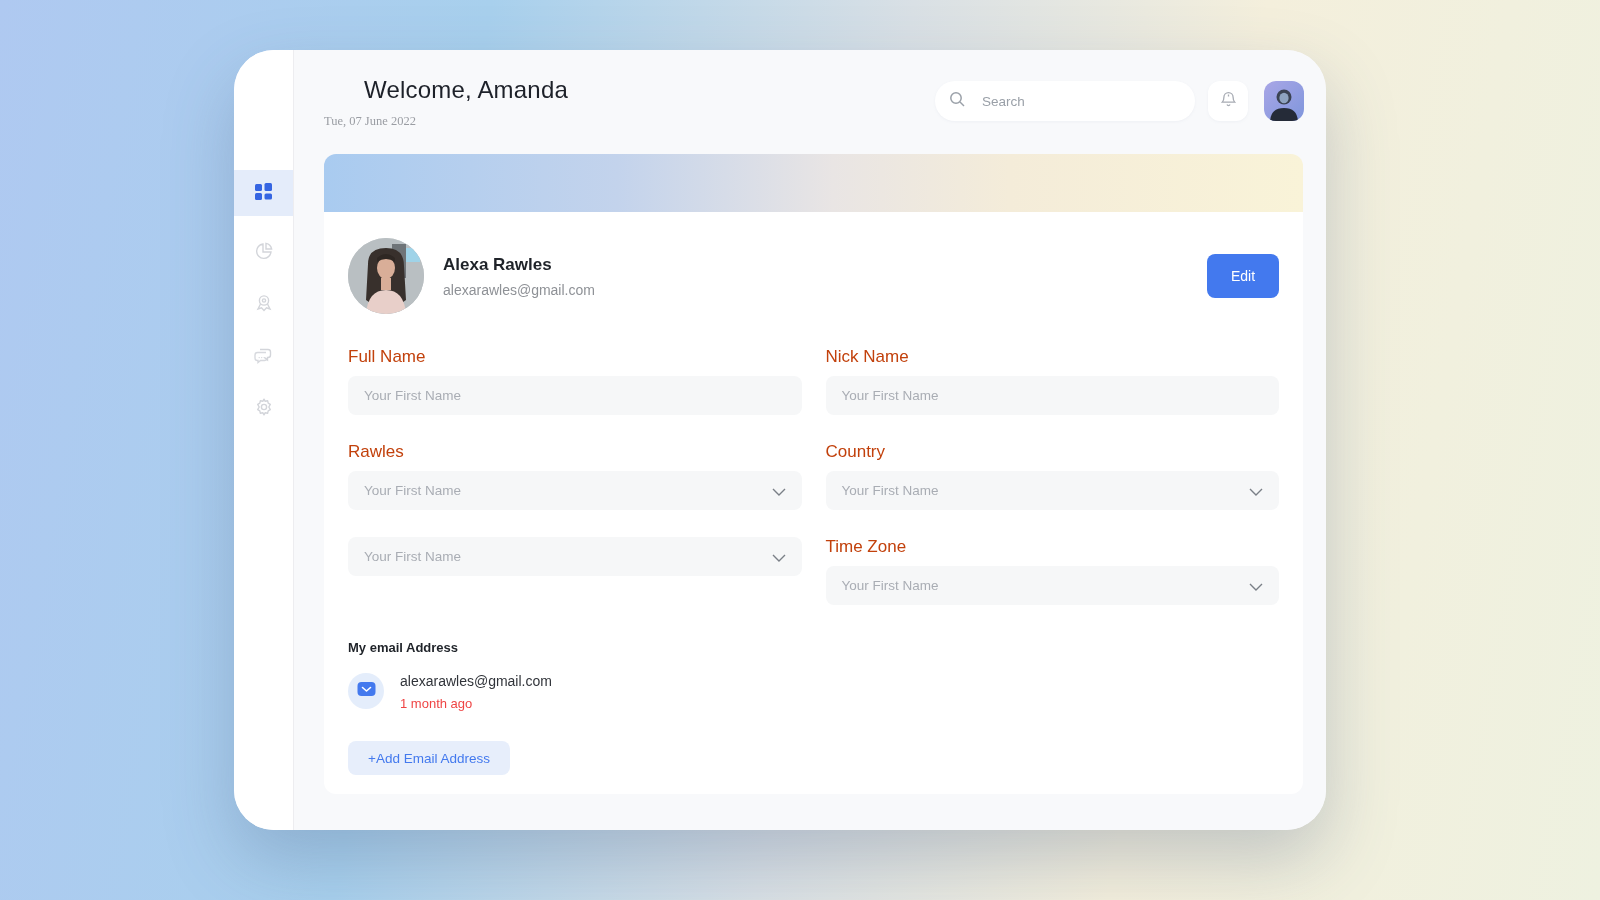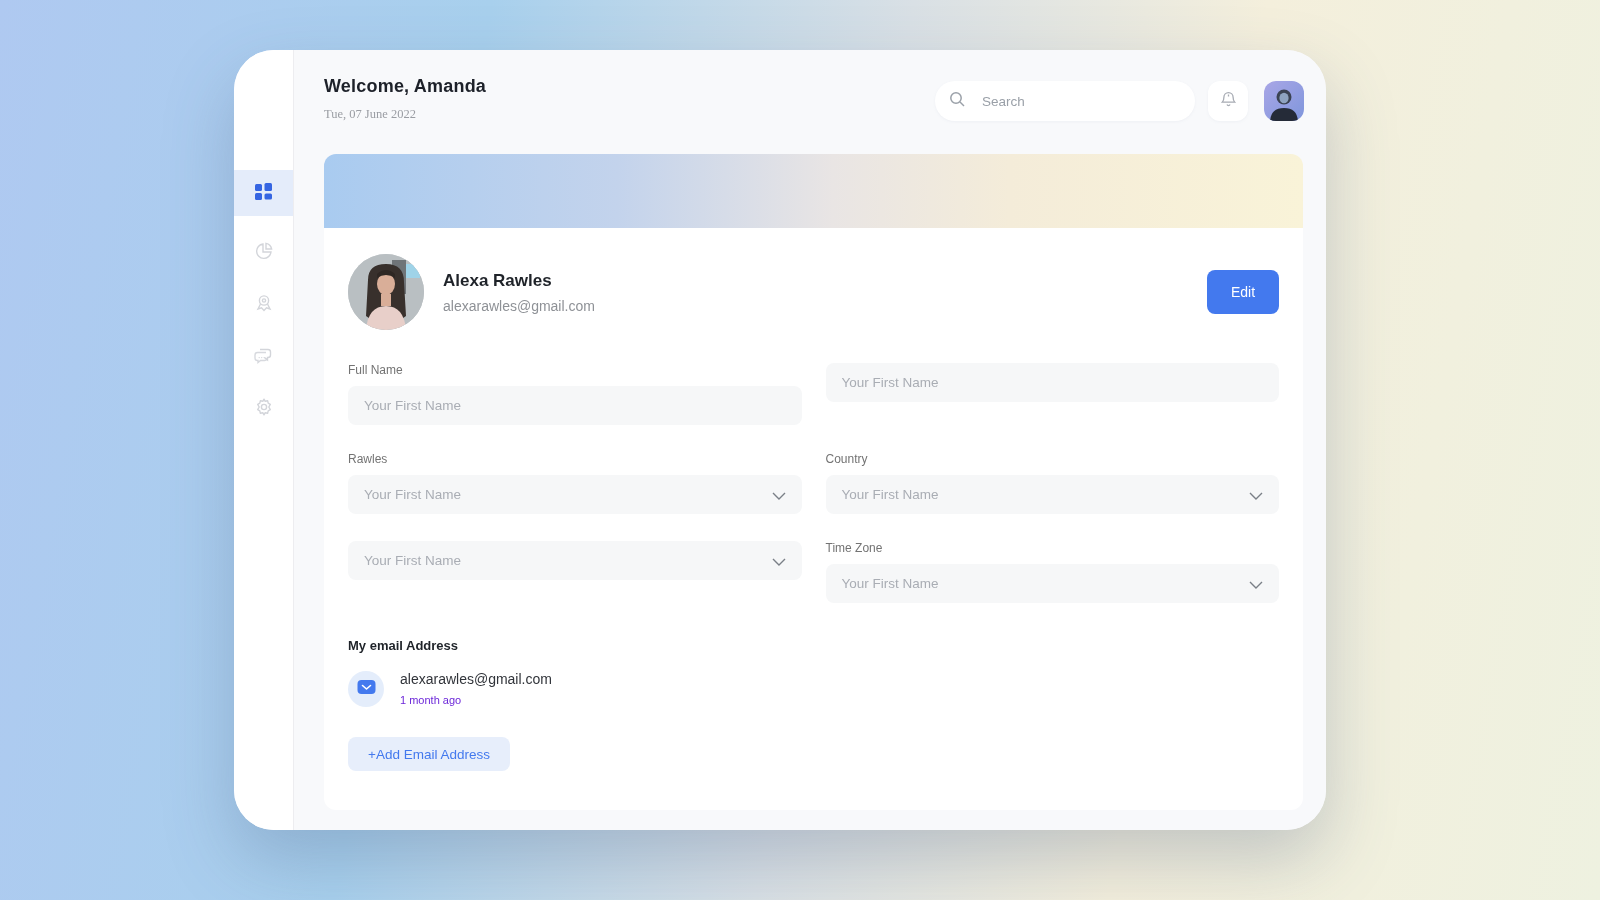--- a/index.html
+++ b/index.html
@@ -30,21 +30,21 @@
     display: flex; align-items: center; justify-content: center;
     cursor: pointer;
   }
   .side-item.active { height: 46px; background: #e4ecfa; }
   .side-item.plain { height: 26px; }
 
   
   .main { flex: 1; position: relative; background: #f8f9fb; }
 
   .greeting-block { position: absolute; left: 30px; top: 26px; }
-  .greeting { font-size: 18px; font-weight: 700; color: #1d2129; letter-spacing: 0.2px; }
+  .greeting { font-size: 24px; font-weight: 400; color: #1d2129; letter-spacing: 0.2px; margin-left: 40px; }
   .date { margin-top: 10px; font-size: 12.5px; color: #9a9da3; font-family: Liberation Serif, serif; }
 
   .search-bar {
     position: absolute; left: 641px; top: 31px; width: 260px; height: 40px;
     background: #ffffff; border-radius: 20px;
     display: flex; align-items: center; padding: 0 14px;
     box-shadow: 0 1px 3px rgba(130,140,160,0.08);
   }
   .search-bar input {
     border: none; outline: none; background: transparent;
@@ -65,21 +65,21 @@
     background: linear-gradient(135deg, #a9a6e6 0%, #7f96dc 100%);
   }
 
   .banner {
     position: absolute; left: 30px; top: 104px; width: 979px; height: 74px;
     border-radius: 12px 12px 0 0;
     background: linear-gradient(90deg, #a9cbf0 0%, #c3d3ec 30%, #e9e5e4 52%, #f4ecd9 70%, #f9f3d8 100%);
   }
 
   .panel {
-    position: absolute; left: 30px; top: 178px; width: 979px; height: 582px;
+    position: absolute; left: 30px; top: 162px; width: 979px; height: 582px;
     background: #ffffff; border-radius: 0 0 12px 12px;
     padding: 26px 24px 0 24px;
   }
 
   .profile-row { display: flex; align-items: center; }
   .profile-photo {
     width: 76px; height: 76px; border-radius: 50%; overflow: hidden; flex-shrink: 0;
     background: linear-gradient(160deg, #cfd4d6 0%, #a8adb2 100%);
   }
   .profile-meta { margin-left: 19px; }
@@ -89,21 +89,21 @@
     margin-left: auto; width: 72px; height: 44px;
     background: #4379ee; color: #ffffff; border: none; border-radius: 8px;
     font-size: 14px; cursor: pointer; font-family: "Liberation Sans", sans-serif;
   }
 
   .form-grid {
     margin-top: 33px;
     display: grid; grid-template-columns: 1fr 1fr;
     column-gap: 24px; row-gap: 27px;
   }
-  .field-label { font-size: 12px; font-weight: 500; color: #737373; margin-bottom: 9px; }
+  .field-label { font-size: 17px; font-weight: 500; color: #c2410c; margin-bottom: 9px; }
   .text-input {
     width: 100%; height: 39px; background: #f6f7f8; border: none; outline: none;
     border-radius: 8px; padding: 0 16px; font-size: 13.5px; color: #555;
     font-family: "Liberation Sans", sans-serif;
   }
   .text-input::placeholder { color: #a9adb4; }
   .select-box {
     width: 100%; height: 39px; background: #f6f7f8; border-radius: 8px;
     display: flex; align-items: center; justify-content: space-between;
     padding: 0 16px; cursor: pointer;
@@ -111,21 +111,21 @@
   .select-box .ph { font-size: 13.5px; color: #a9adb4; }
 
   .email-section-title { margin-top: 35px; font-size: 13px; font-weight: 700; color: #1f2329; }
   .email-row { margin-top: 18px; display: flex; align-items: flex-start; }
   .email-icon-wrap {
     width: 36px; height: 36px; border-radius: 50%; background: #e4edfb;
     display: flex; align-items: center; justify-content: center; flex-shrink: 0;
   }
   .email-texts { margin-left: 16px; }
   .email-address { font-size: 14px; color: #31343a; }
-  .email-age { margin-top: 7px; font-size: 11px; color: #6d28d9; }
+  .email-age { margin-top: 7px; font-size: 13px; color: #ef4444; }
 
   .add-email-btn {
     margin-top: 30px; height: 34px; padding: 0 20px;
     background: #e7eefb; color: #4379ee; border: none; border-radius: 8px;
     font-size: 13.5px; font-weight: 500; cursor: pointer;
     font-family: "Liberation Sans", sans-serif;
     text-align: center;
   }
 </style>
 </head>
@@ -243,20 +243,21 @@
       </div>
 
       <div class="form-grid">
 
         <div class="field">
           <div class="field-label">Full Name</div>
           <input class="text-input" type="text" placeholder="Your First Name" style="">
         </div>
 
         <div class="field">
+          <div class="field-label">Nick Name</div>
           <input class="text-input" type="text" placeholder="Your First Name" style="">
         </div>
 
         <div class="field">
           <div class="field-label">Rawles</div>
           <div class="select-box">
             <span class="ph">Your First Name</span>
             <span>
               <svg width="14" height="8" viewBox="0 0 14 8" fill="none" stroke="#7a7f87" stroke-width="1.4">
                   <polyline points="1,1 7,7 13,1"></polyline>

